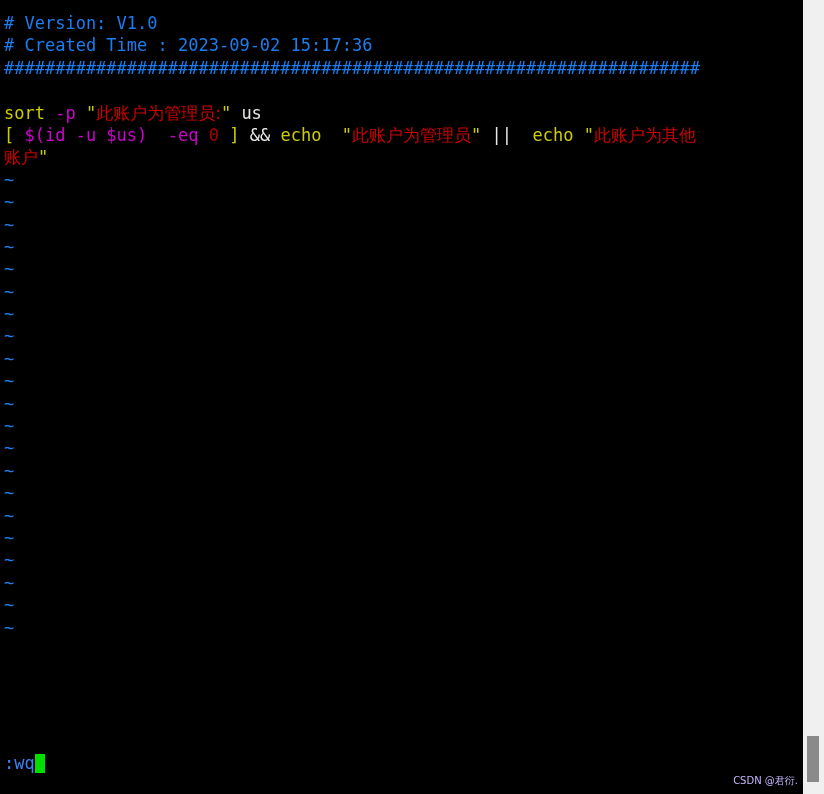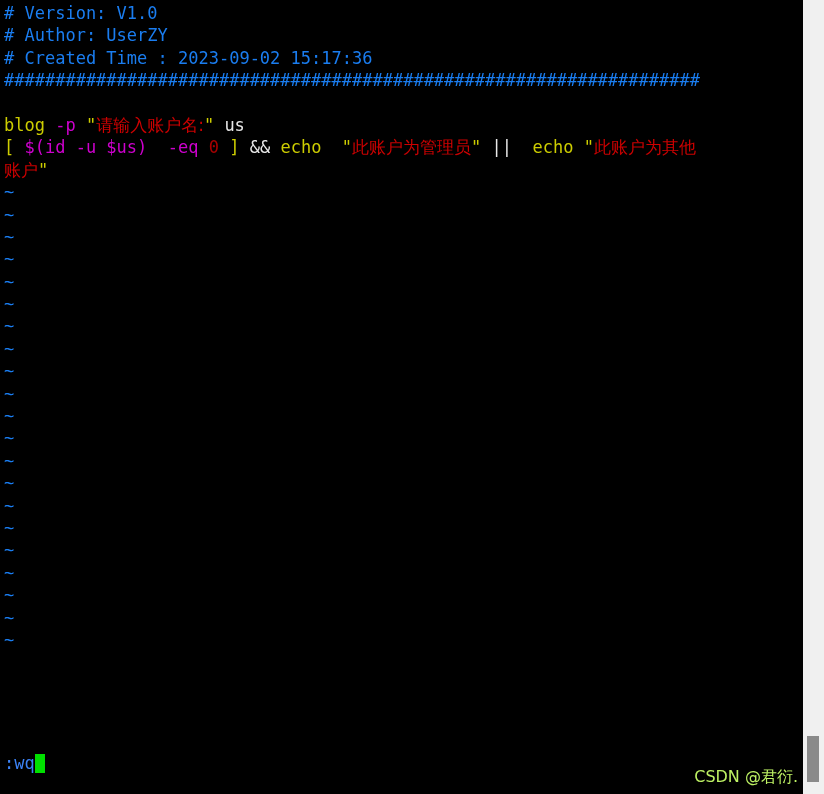--- a/index.html
+++ b/index.html
@@ -19,21 +19,21 @@
     width: 824px;
     height: 794px;
     background: #000000;
     box-sizing: border-box;
   }
   #buffer {
     position: absolute;
     left: 0;
     top: 0;
     width: 800px;
-    padding: 2px 0 0 4px;
+    padding: 12px 0 0 4px;
     box-sizing: border-box;
   }
   .line {
     height: 22.4px;
     line-height: 22.4px;
     font-size: 17px;
     white-space: pre;
     letter-spacing: 0px;
     font-family: "DejaVu Sans Mono", "Liberation Mono", monospace;
   }
@@ -88,42 +88,41 @@
     left: 4px;
     top: 736px;
     width: 12px;
     height: 46px;
     background: #8a8a8a;
   }
   #watermark {
     position: absolute;
     right: 26px;
     bottom: 6px;
-    font-size: 16px;
-    color: #bef264;
+    font-size: 10px;
+    color: #c4b5fd;
     font-family: "DejaVu Sans", "Liberation Sans", sans-serif;
     white-space: nowrap;
   }
 </style>
 </head>
 <body>
 
 <div id="terminal">
 
   <div id="buffer">
 
     <div class="line"><span class="c-comment"># Version: V1.0</span></div>
-    <div class="line"><span class="c-comment"># Author: UserZY</span></div>
     <div class="line"><span class="c-comment"># Created Time : 2023-09-02 15:17:36</span></div>
     <div class="line"><span class="c-comment">####################################################################</span></div>
 
     <div class="line">&nbsp;</div>
 
 
-    <div class="line"><span class="c-yellow">blog </span><span class="c-magenta">-p </span><span class="c-quote">"</span><span class="c-red cjk">请输入账户名:</span><span class="c-quote">"</span><span class="c-white"> us</span></div>
+    <div class="line"><span class="c-yellow">sort </span><span class="c-magenta">-p </span><span class="c-quote">"</span><span class="c-red cjk">此账户为管理员:</span><span class="c-quote">"</span><span class="c-white"> us</span></div>
 
     <div class="line"><span class="c-yellow">[ </span><span class="c-magenta">$(id -u $us)</span><span class="c-magenta">  -eq </span><span class="c-darkred">0</span><span class="c-yellow"> ]</span><span class="c-white"> &amp;&amp; </span><span class="c-yellow">echo</span><span class="c-white">  </span><span class="c-quote">"</span><span class="c-red cjk">此账户为管理员</span><span class="c-quote">"</span><span class="c-white"> || </span><span class="c-yellow"> echo </span><span class="c-quote">"</span><span class="c-red cjk">此账户为其他</span></div>
 
     <div class="line wrapcont"><span class="c-red cjk">账户</span><span class="c-quote">"</span></div>
 
     <div id="tildes">
         <div class="line">~</div>
         <div class="line">~</div>
         <div class="line">~</div>
         <div class="line">~</div>

